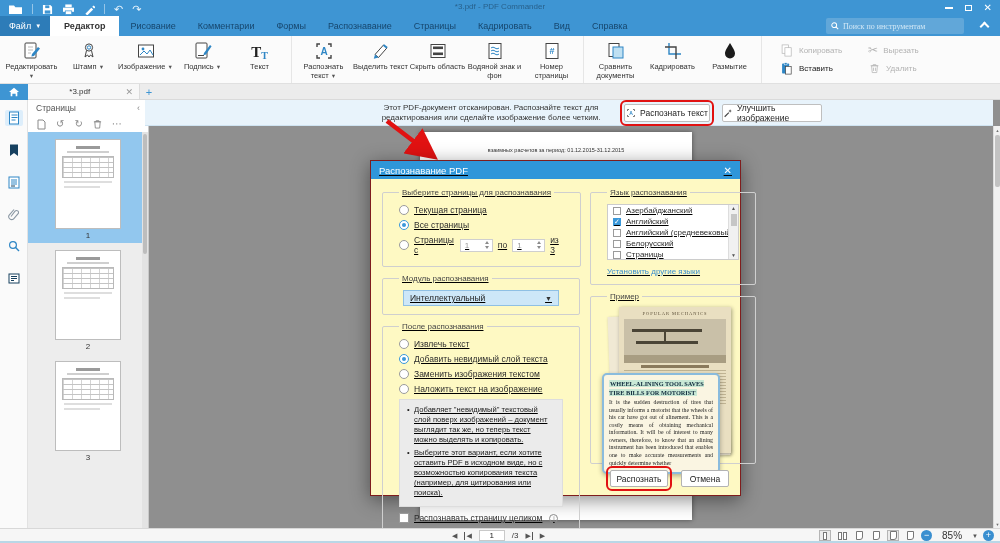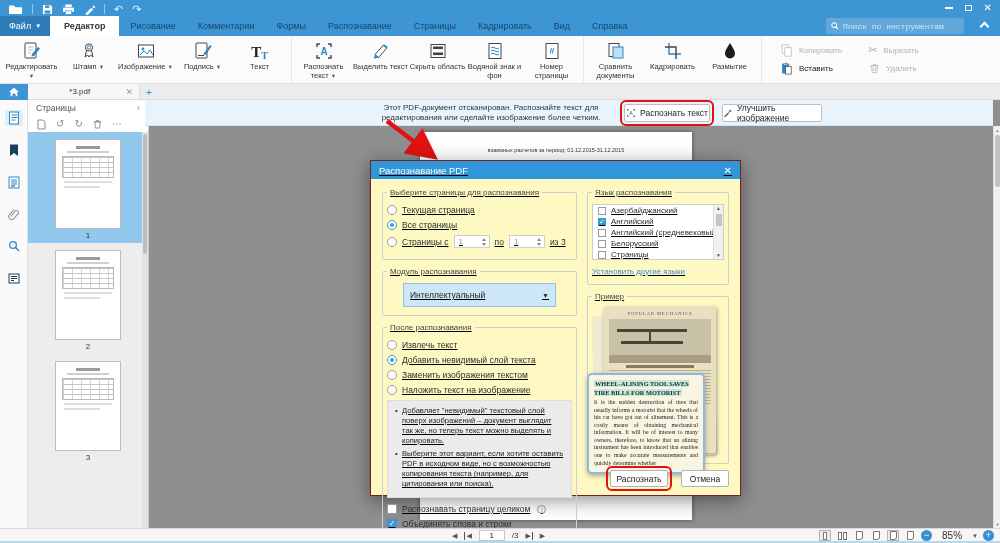--- a/index.html
+++ b/index.html
@@ -16,21 +16,21 @@
   .win-controls { position:absolute; top:4px; right:8px; display:flex; gap:12px; align-items:center; }
   .wc-min { width:8px; height:2px; background:#fff; }
   .wc-max { width:7px; height:6px; border:1.5px solid #fff; }
   .wc-close { color:#fff; font-size:10px; line-height:8px; }
   .menu-row { position:absolute; left:0; bottom:0; height:20px; display:flex; align-items:stretch; width:100%; }
   .file-btn { background:#2d7cb8; color:#fff; font-size:9px; display:flex; align-items:center; gap:4px; padding:0 9px; }
   .file-btn .caret { font-size:6px; }
   .mtab { font-size:9px; color:#16466d; display:flex; align-items:center; padding:0 11px; }
   .mtab.active { background:#fff; color:#333; font-weight:bold; padding:0 14px; }
   .search-box { position:absolute; right:36px; top:2px; width:138px; height:16px; background:#61a7d9; border-radius:2px; display:flex; align-items:center; padding:0 5px; gap:4px; }
-  .search-box input { background:transparent; border:none; outline:none; color:#eaf4fb; font-size:8px; width:110px; font-family:Liberation Mono, monospace; }
+  .search-box input { background:transparent; border:none; outline:none; color:#eaf4fb; font-size:8px; width:110px; font-family:Liberation Serif, serif; }
   .search-box input::placeholder { color:#d2e8f6; }
   .chevron-up { position:absolute; right:12px; top:7px; width:7px; height:7px; border-left:2px solid #fff; border-top:2px solid #fff; transform:rotate(45deg); }
 
   
   .toolbar { position:absolute; top:36px; left:0; width:1000px; height:48px; background:#fbfbfb; border-bottom:1px solid #e0e0e0; display:flex; align-items:stretch; }
   .tgroup { display:flex; align-items:flex-start; padding:4px 3px; border-right:1px solid #e6e6e6; }
   .tgroup.last { border-right:none; }
   .tbtn { width:57px; display:flex; flex-direction:column; align-items:center; text-align:center; cursor:default; }
   .tbtn .ticon { height:21px; display:flex; align-items:flex-end; justify-content:center; }
   .tbtn .tlabel { font-size:7.5px; color:#333; line-height:1.15; margin-top:2px; }
@@ -96,33 +96,33 @@
   
   .anno-arrow { position:absolute; left:383px; top:117px; }
 
   
   .dialog { position:absolute; left:370px; top:160px; width:371px; height:336px; background:#fef9c3; border:1px solid #7f1d1d; box-shadow:0 4px 18px rgba(0,0,0,.45);text-decoration:underline; }
   .dlg-title { height:18px; background:#2f96d9; color:#fff; font-size:9.5px; display:flex; align-items:center; padding:0 8px; }
   .dlg-title .dlg-close { margin-left:auto; font-size:10px; }
   .dlg-body { display:flex; gap:10px; padding:9px 11px 0; }
   .dlg-left { width:198px; }
   .dlg-right { flex:1; }
-  fieldset { border:1px solid #cfcfcf; border-radius:2px; padding:4px 4px 6px; margin-bottom:7px; }
+  fieldset { border:1px solid #cfcfcf; border-radius:2px; padding:4px 16px 6px; margin-bottom:7px; }
   legend { font-size:8px; color:#444; padding:0 3px; }
   .rrow { display:flex; align-items:center; gap:5px; margin:4px 0 5px; font-size:8.5px; color:#2c2c2c; }
   .radio { width:10px; height:10px; border:1px solid #9b9b9b; border-radius:50%; background:#fff; flex:0 0 auto; position:relative; }
   .radio.sel { border-color:#3a98d9; }
   .radio.sel::after { content:""; position:absolute; left:2px; top:2px; width:4px; height:4px; border-radius:50%; background:#3a98d9; }
   .spin { width:36px; height:13px; border:1px solid #cfcfcf; background:#fff; display:flex; align-items:center; }
   .spin input { width:24px; border:none; outline:none; font-size:8px; color:#9a9a9a; padding-left:4px; font-family:"Liberation Sans",sans-serif; }
   .spin-arrows { display:flex; flex-direction:column; gap:2px; margin-left:auto; margin-right:3px; }
   .spin-arrows i { display:block; width:0; height:0; border-left:2.5px solid transparent; border-right:2.5px solid transparent; }
   .spin-arrows .up { border-bottom:3px solid #8b8b8b; }
   .spin-arrows .dn { border-top:3px solid #8b8b8b; }
-  .select { height:24px; background:#cde7f8; border:1px solid #8fc0e4; display:flex; align-items:center; font-size:8.5px; color:#222; padding:0 6px; margin:3px 16px 2px; }
+  .select { height:16px; background:#cde7f8; border:1px solid #8fc0e4; display:flex; align-items:center; font-size:8.5px; color:#222; padding:0 6px; margin:3px 4px 2px; }
   .select .sel-caret { margin-left:auto; font-size:7px; color:#333; }
   .infobox { background:#ebebeb; border:1px solid #ddd; margin:5px 0 6px; padding:5px 7px; }
   .infobox ul { list-style:none; }
   .infobox li { font-size:7.6px; line-height:1.32; color:#222; padding-left:7px; position:relative; margin-bottom:3px; }
   .infobox li::before { content:"•"; position:absolute; left:0; top:0; }
   .cbrow { display:flex; align-items:center; gap:5px; margin:5px 0; font-size:8.5px; color:#2c2c2c; }
   .cb { width:10px; height:10px; border:1px solid #9b9b9b; background:#fff; flex:0 0 auto; display:flex; align-items:center; justify-content:center; }
   .cb.on { background:#3a98d9; border-color:#3a98d9; color:#fff; font-size:8px; line-height:8px; }
   .info-i { width:9px; height:9px; border:1px solid #8a8a8a; border-radius:50%; font-size:6.5px; color:#8a8a8a; display:flex; align-items:center; justify-content:center; margin-left:2px; }
   .listbox { border:1px solid #ccc; height:56px; position:relative; margin:3px 0 0; overflow:hidden; background:#fff; }
@@ -201,20 +201,21 @@
     <span class="ico">
         <svg width="11" height="11" viewBox="0 0 12 12">
           <path d="M1.5 10.5 8 4l2 2-6.5 6.5z" fill="#fff"></path>
           <path d="M9 3l1.5-1.5 2 2L11 5z" fill="#fff"></path>
         </svg>
       </span>
     <span class="qa-sep"></span>
     <span class="undo-redo">↶</span>
     <span class="undo-redo">↷</span>
   </div>
+  <div class="win-title">*3.pdf - PDF Commander</div>
   <div class="win-controls">
     <span class="wc-min"></span>
     <span class="wc-max"></span>
     <span class="wc-close">✕</span>
   </div>
   <div class="menu-row">
     <div class="file-btn">
         <span>Файл</span>
         <span class="caret">▼</span>
       </div>

